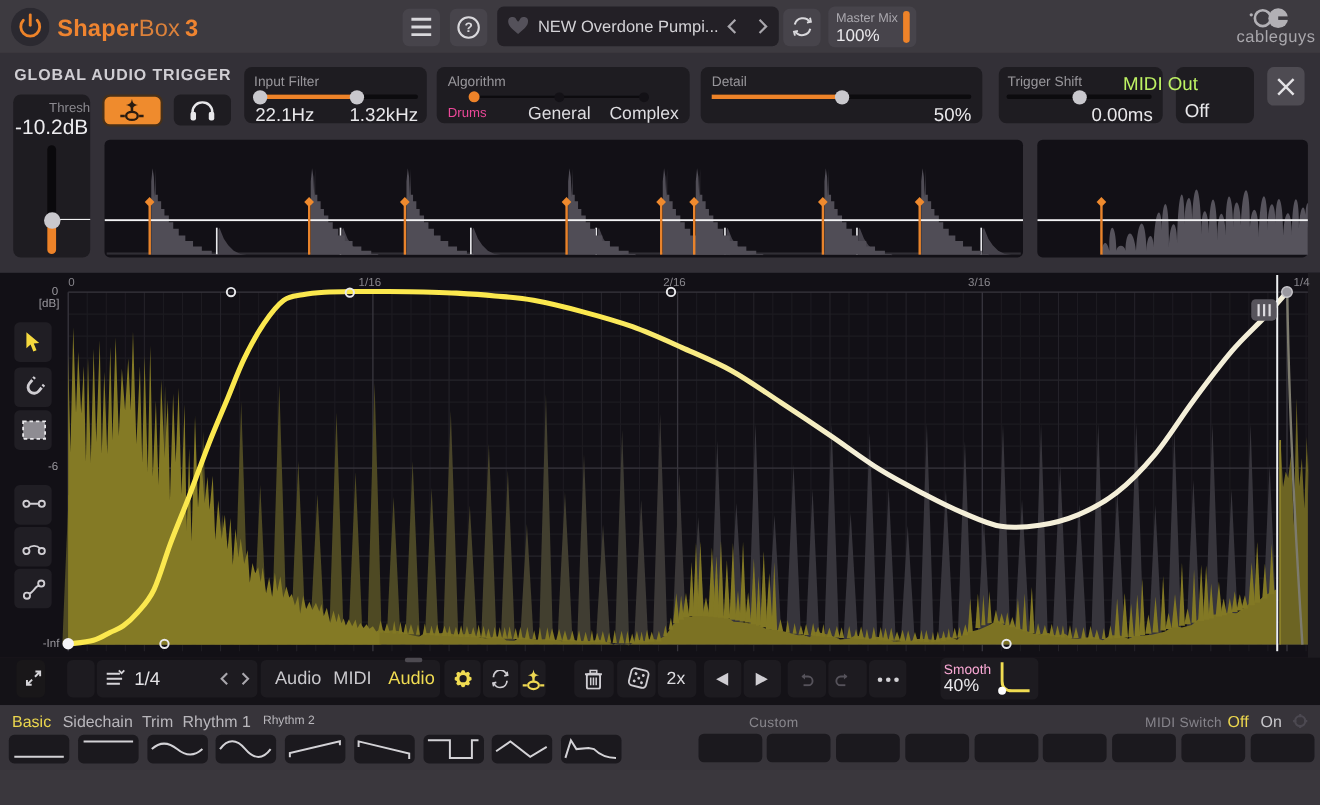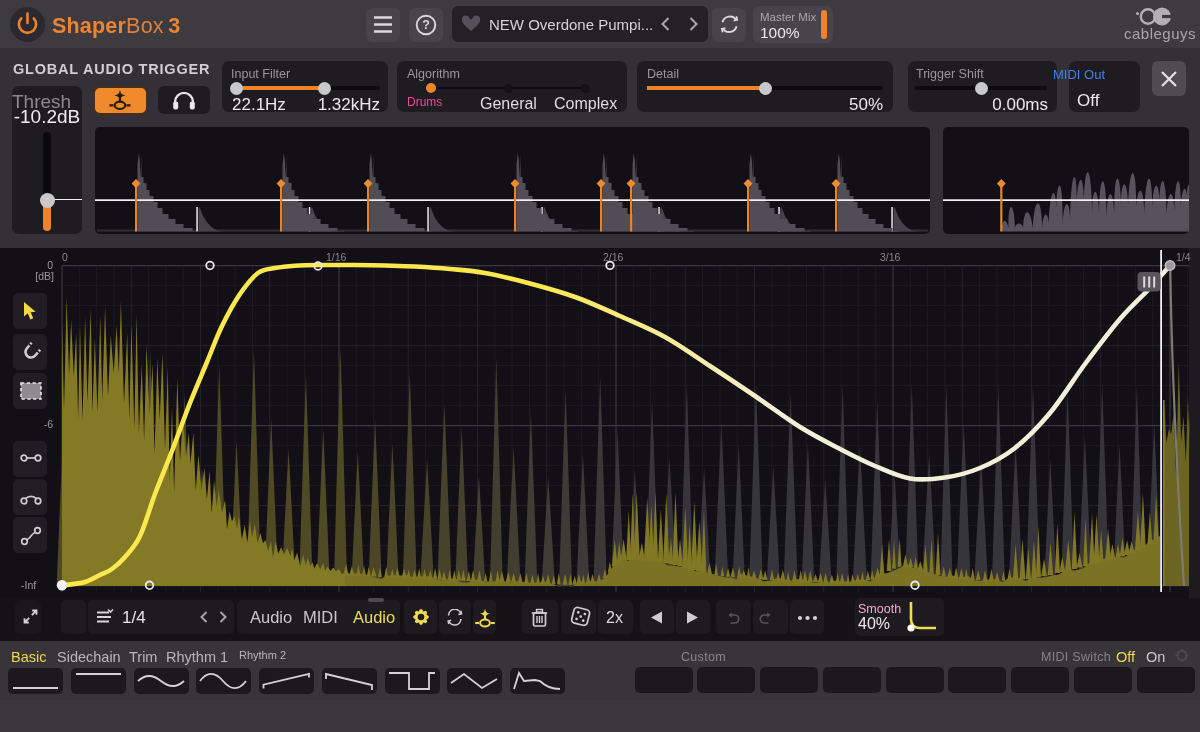--- a/index.html
+++ b/index.html
@@ -44,21 +44,21 @@
 <div style="position:absolute;left:821px;top:10px;width:6px;height:29px;background:#ee8329;border-radius:3px"></div>
 <svg style="position:absolute;left:1130px;top:5px" width="64" height="24" viewBox="0 0 64 24">
     <circle cx="7.5" cy="8.5" r="1.5" fill="#b2b0b5"></circle>
     <circle cx="18" cy="11.5" r="7.2" stroke="#b2b0b5" stroke-width="2.4" fill="none"></circle>
     <circle cx="32" cy="11.5" r="9" fill="#b2b0b5"></circle>
     <rect x="32" y="9.9" width="9.2" height="3.2" fill="#3d3a40"></rect>
   </svg>
 <div class="t" style="left:1124px;top:25px;width:72px;text-align:center;font-size:15px;color:#a9a7ac;letter-spacing:0.5px">cableguys</div>
 <div class="t" style="left:13px;top:61px;font-size:14.5px;font-weight:bold;color:#d0ced3;letter-spacing:0.8px">GLOBAL AUDIO TRIGGER</div>
 <div style="position:absolute;left:12px;top:86px;width:70px;height:148px;background:#1e1c21;border-radius:7px"></div>
-<div class="t" style="left:12px;top:91px;width:70px;text-align:left;font-size:19px;color:#8c8a90">Thresh</div>
+<div class="t" style="left:12px;top:91px;width:70px;text-align:right;font-size:12px;color:#8c8a90">Thresh</div>
 <div class="t" style="left:12px;top:106px;width:70px;text-align:center;font-size:19px;color:#edecef">-10.2dB</div>
 <div style="position:absolute;left:43px;top:132px;width:8px;height:99px;background:#0a090c;border-radius:4px"></div>
 <div style="position:absolute;left:43px;top:200px;width:8px;height:31px;background:#ee8329;border-radius:4px"></div>
 <div style="position:absolute;left:54px;top:198.7px;width:28px;height:1.7px;background:#f2f2f4"></div>
 <div style="position:absolute;left:39.5px;top:192.5px;width:15px;height:15px;background:#c9c8cd;border-radius:50%"></div>
 <div style="position:absolute;left:93px;top:86px;width:55px;height:29px;background:#ef8b2d;border:2px solid #473019;border-radius:7px;box-sizing:border-box"></div>
 <svg style="position:absolute;left:107px;top:87px" width="26" height="26" viewBox="0 0 26 26">
     <g transform="scale(1.08)">
       <path d="M12,2.6 C12.62,6.2 13.6,7.2 17.2,7.8 C13.6,8.4 12.62,9.4 12,13 C11.38,9.4 10.4,8.4 6.8,7.8 C10.4,7.2 11.38,6.2 12,2.6 Z" fill="#2b1c10"></path>
       <line x1="12" y1="8.5" x2="12" y2="14" stroke="#2b1c10" stroke-width="2.1"></line>
@@ -95,21 +95,21 @@
 <div style="position:absolute;left:647px;top:86.4px;width:236px;height:3.6px;background:#0c0b0e;border-radius:2px"></div>
 <div style="position:absolute;left:647px;top:86.4px;width:118px;height:3.6px;background:#ee8329"></div>
 <div style="position:absolute;left:758.5px;top:81.5px;width:13px;height:13px;background:#c9c8cd;border-radius:50%"></div>
 <div class="t" style="left:813px;top:95px;width:70px;text-align:right;font-size:17px;color:#e9e8eb">50%</div>
 <div style="position:absolute;left:908px;top:61px;width:149px;height:51px;background:#1e1c21;border-radius:7px"></div>
 <div class="t" style="left:916px;top:67px;font-size:12.5px;color:#98969b">Trigger Shift</div>
 <div style="position:absolute;left:915px;top:86.4px;width:132px;height:3.6px;background:#0c0b0e;border-radius:2px"></div>
 <div style="position:absolute;left:974.5px;top:81.5px;width:13px;height:13px;background:#c9c8cd;border-radius:50%"></div>
 <div class="t" style="left:978px;top:95px;width:70px;text-align:right;font-size:17px;color:#e9e8eb">0.00ms</div>
 <div style="position:absolute;left:1069px;top:61px;width:71px;height:51px;background:#1e1c21;border-radius:7px"></div>
-<div class="t" style="left:1053px;top:67px;font-size:13px;color:#3b82f6">MIDI Out</div>
+<div class="t" style="left:1021px;top:67px;font-size:17px;color:#bef264">MIDI Out</div>
 <div class="t" style="left:1077px;top:91px;font-size:17px;color:#e9e8eb">Off</div>
 <div style="position:absolute;left:1152px;top:61px;width:34px;height:35px;background:#4e4b52;border-radius:6px"></div>
 <svg style="position:absolute;left:1160px;top:70px" width="18" height="18" viewBox="0 0 18 18">
     <path d="M2,2 L16,16 M16,2 L2,16" stroke="#e3e2e5" stroke-width="2.2"></path>
   </svg>
 <div style="position:absolute;left:95px;top:126.6px;width:835px;height:107px;background:#121016;border-radius:5px"></div>
 <div style="position:absolute;left:943px;top:126.6px;width:246px;height:107px;background:#121016;border-radius:5px"></div>
 <svg style="position:absolute;left:95px;top:126.6px" width="835" height="107" viewBox="0 0 835 107">
     <rect x="2" y="102.5" width="831" height="2" fill="#302e35"></rect>
     <rect x="101.3" y="80" width="1.5" height="24.5" fill="#e9e9ec"></rect>
@@ -441,21 +441,21 @@
     <path d="M6.5,13.5 C10,13.5 12,6.5 15.5,6.5" stroke="#cfcdd2" stroke-width="1.7" fill="none"></path>
   </svg>
 <div class="t" style="left:62px;top:251px;font-size:10.5px;color:#87858b">0</div>
 <div class="t" style="left:326px;top:251px;font-size:10.5px;color:#87858b">1/16</div>
 <div class="t" style="left:603px;top:251px;font-size:10.5px;color:#87858b">2/16</div>
 <div class="t" style="left:880px;top:251px;font-size:10.5px;color:#87858b">3/16</div>
 <div class="t" style="left:1176px;top:251px;font-size:10.5px;color:#87858b">1/4</div>
 <div class="t" style="left:23px;top:259px;width:30px;text-align:right;font-size:10.5px;color:#9a989e">0</div>
 <div class="t" style="left:21px;top:270px;width:33px;text-align:right;font-size:10.5px;color:#9a989e">[dB]</div>
 <div class="t" style="left:23px;top:418px;width:30px;text-align:right;font-size:10.5px;color:#9a989e">-6</div>
-<div class="t" style="left:21px;top:579px;width:33px;text-align:left;font-size:10.5px;color:#9a989e">-Inf</div>
+<div class="t" style="left:21px;top:579px;width:33px;text-align:right;font-size:10.5px;color:#9a989e">-Inf</div>
 <div style="background:#191719;border-radius:5px;position:absolute;height:34px;top:600px;left:15px;width:26px"></div>
 <div style="background:#1d1b20;border-radius:5px;position:absolute;height:34px;top:600px;left:61px;width:25px"></div>
 <div style="background:#1d1b20;border-radius:5px;position:absolute;height:34px;top:600px;left:88px;width:146px"></div>
 <div style="background:#1d1b20;border-radius:5px;position:absolute;height:34px;top:600px;left:237px;width:163px"></div>
 <div style="background:#1d1b20;border-radius:5px;position:absolute;height:34px;top:600px;left:404px;width:33px"></div>
 <div style="background:#1d1b20;border-radius:5px;position:absolute;height:34px;top:600px;left:439px;width:32px"></div>
 <div style="background:#1d1b20;border-radius:5px;position:absolute;height:34px;top:600px;left:473px;width:23px"></div>
 <div style="background:#1d1b20;border-radius:5px;position:absolute;height:34px;top:600px;left:522px;width:36px"></div>
 <div style="background:#1d1b20;border-radius:5px;position:absolute;height:34px;top:600px;left:561px;width:35px"></div>
 <div style="background:#1d1b20;border-radius:5px;position:absolute;height:34px;top:600px;left:598px;width:35px"></div>

